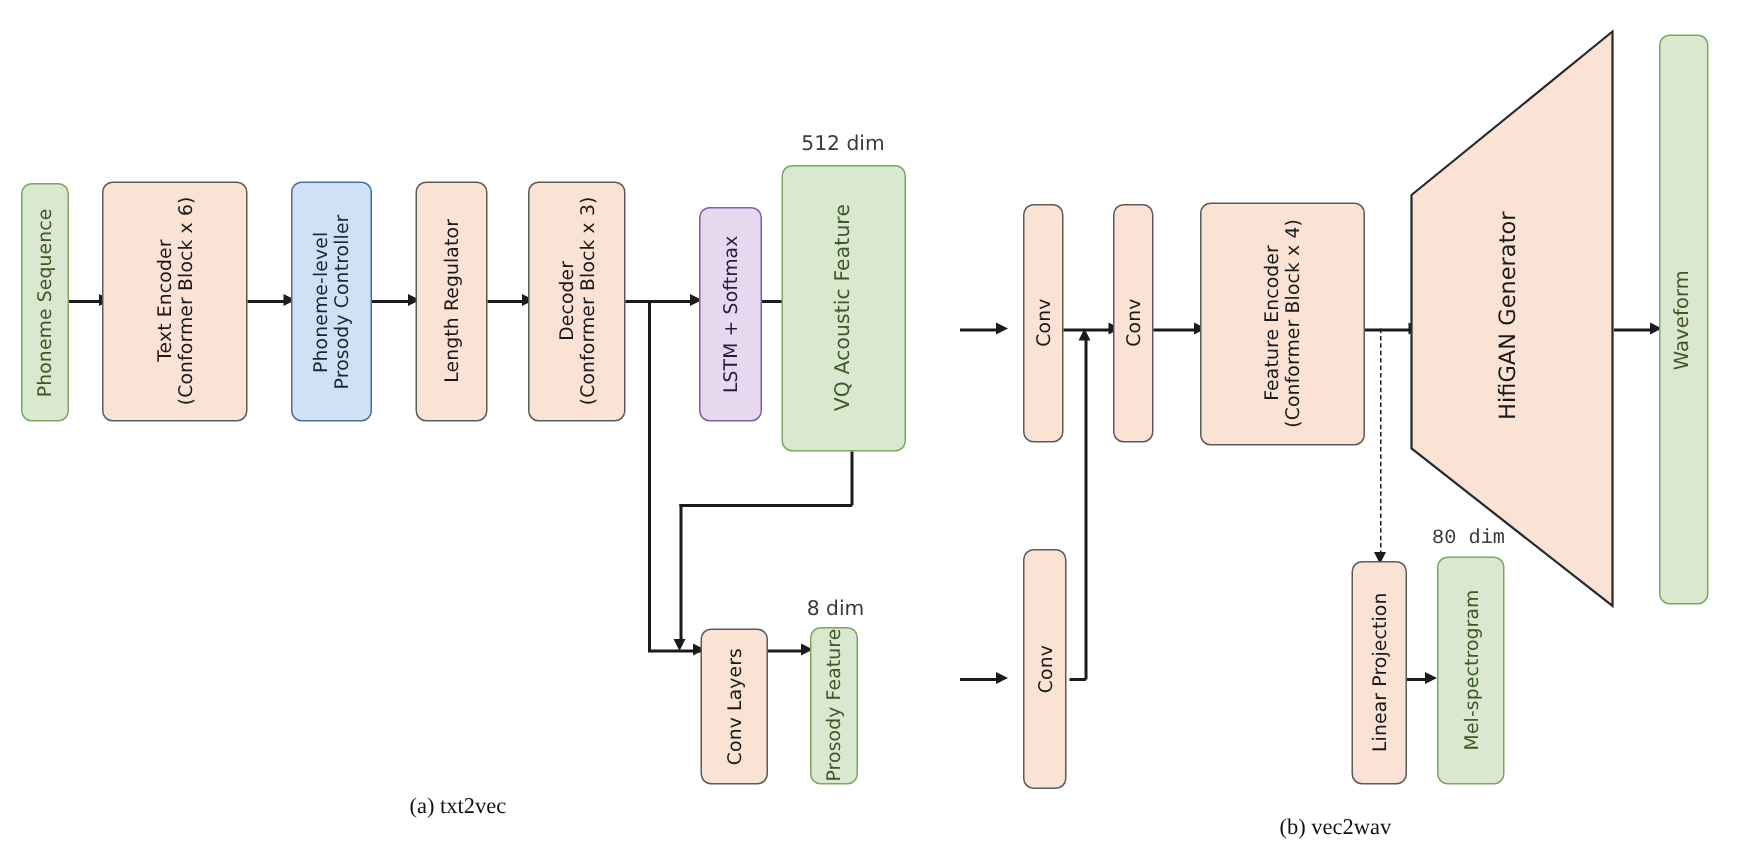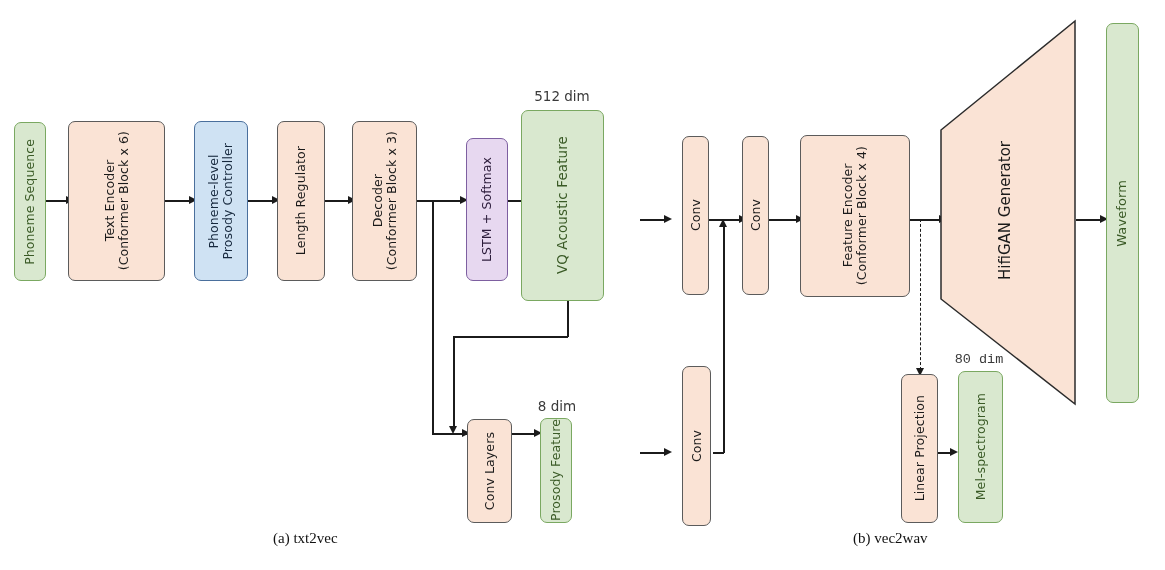--- a/index.html
+++ b/index.html
@@ -179,15 +179,15 @@
   </div>
   <div class="ln hl" style="left:938px;top:452px;width:15px;"></div>
   <div class="arw arw-r" style="left:950px;top:448px;"></div>
 
   <div class="dimcap" style="left:940px;top:352px;width:78px;font-family:Liberation Mono, monospace;">80 dim</div>
 
   <div class="node green" style="left:958px;top:371px;width:45px;height:152px;">
     <span class="lbl" style="font-size:12.5px;">Mel-spectrogram</span>
   </div>
 
-  <div class="caption" style="left:853px;top:530px;">(b)  vec2wav</div>
+  <div class="caption" style="left:853px;top:544px;">(b)  vec2wav</div>
 
 </div>
 
 </body></html>

